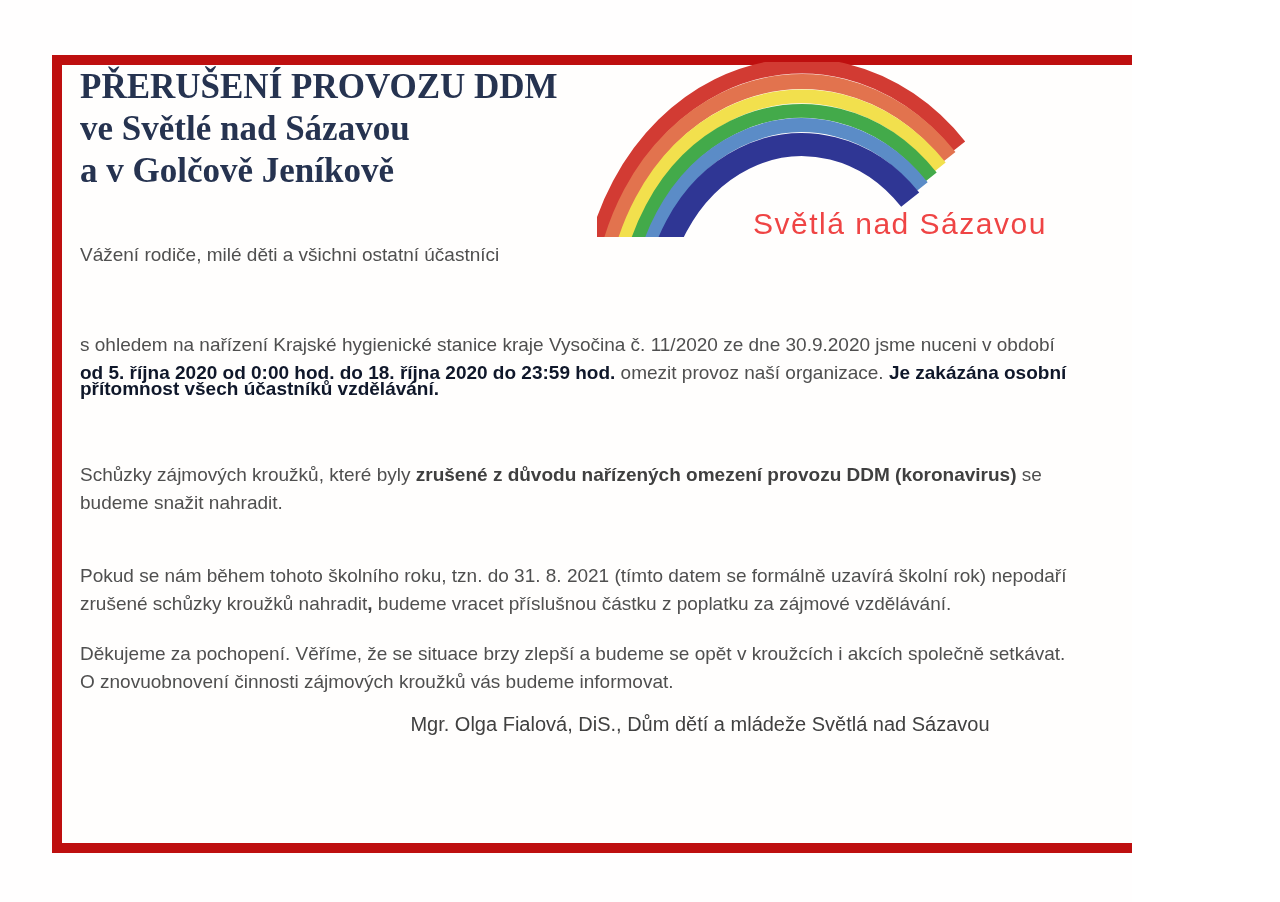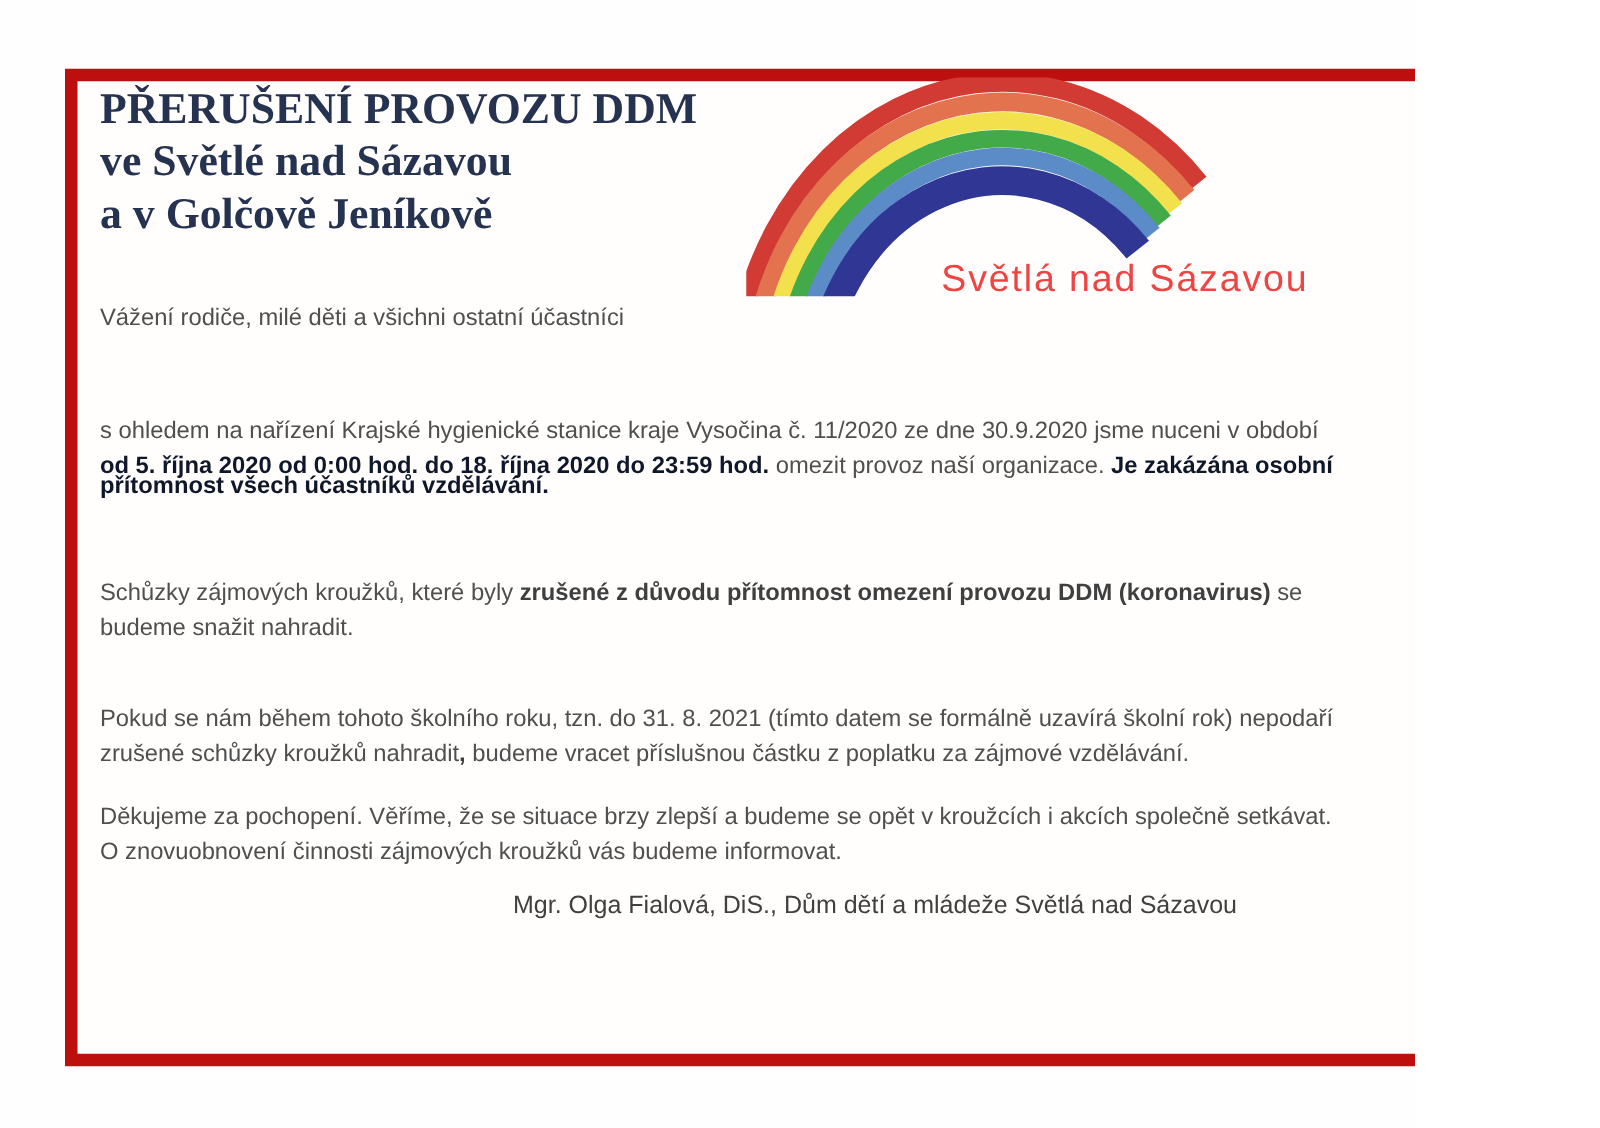--- a/index.html
+++ b/index.html
@@ -54,21 +54,21 @@
     <span>s ohledem na nařízení Krajské hygienické stanice kraje Vysočina č. 11/2020 ze dne 30.9.2020 jsme nuceni v období</span>
   </div>
   <div class="line" style="top:359px">
     <span class="red">od 5. října 2020 od 0:00 hod. do 18. října 2020 do 23:59 hod.</span><span> omezit provoz naší organizace. </span><span class="red">Je zakázána osobní</span>
   </div>
   <div class="line" style="top:375px">
     <span class="red">přítomnost všech účastníků vzdělávání.</span>
   </div>
 
   <div class="line" style="top:461px">
-    <span>Schůzky zájmových kroužků, které byly </span><span class="b">zrušené z důvodu přítomnost omezení provozu DDM (koronavirus)</span><span> se</span>
+    <span>Schůzky zájmových kroužků, které byly </span><span class="b">zrušené z důvodu nařízených omezení provozu DDM (koronavirus)</span><span> se</span>
   </div>
   <div class="line" style="top:489px">
     <span>budeme snažit nahradit.</span>
   </div>
 
   <div class="line" style="top:562px">
     <span>Pokud se nám během tohoto školního roku, tzn. do 31. 8. 2021 (tímto datem se formálně uzavírá školní rok) nepodaří</span>
   </div>
   <div class="line" style="top:590px">
     <span>zrušené schůzky kroužků nahradit</span><span class="b">,</span><span> budeme vracet příslušnou částku z poplatku za zájmové vzdělávání.</span>

